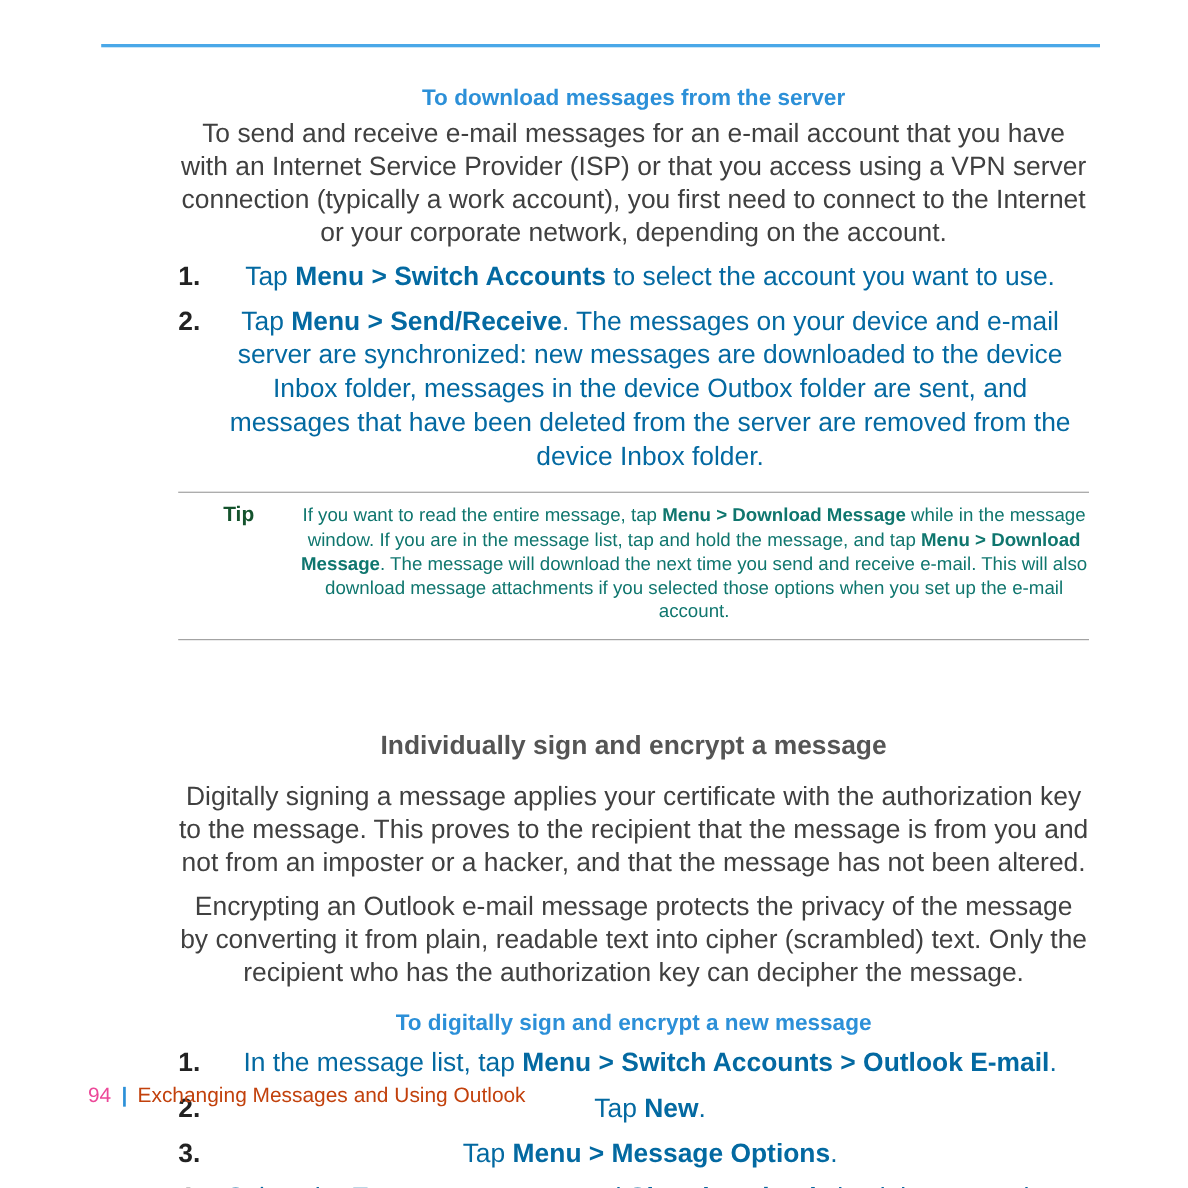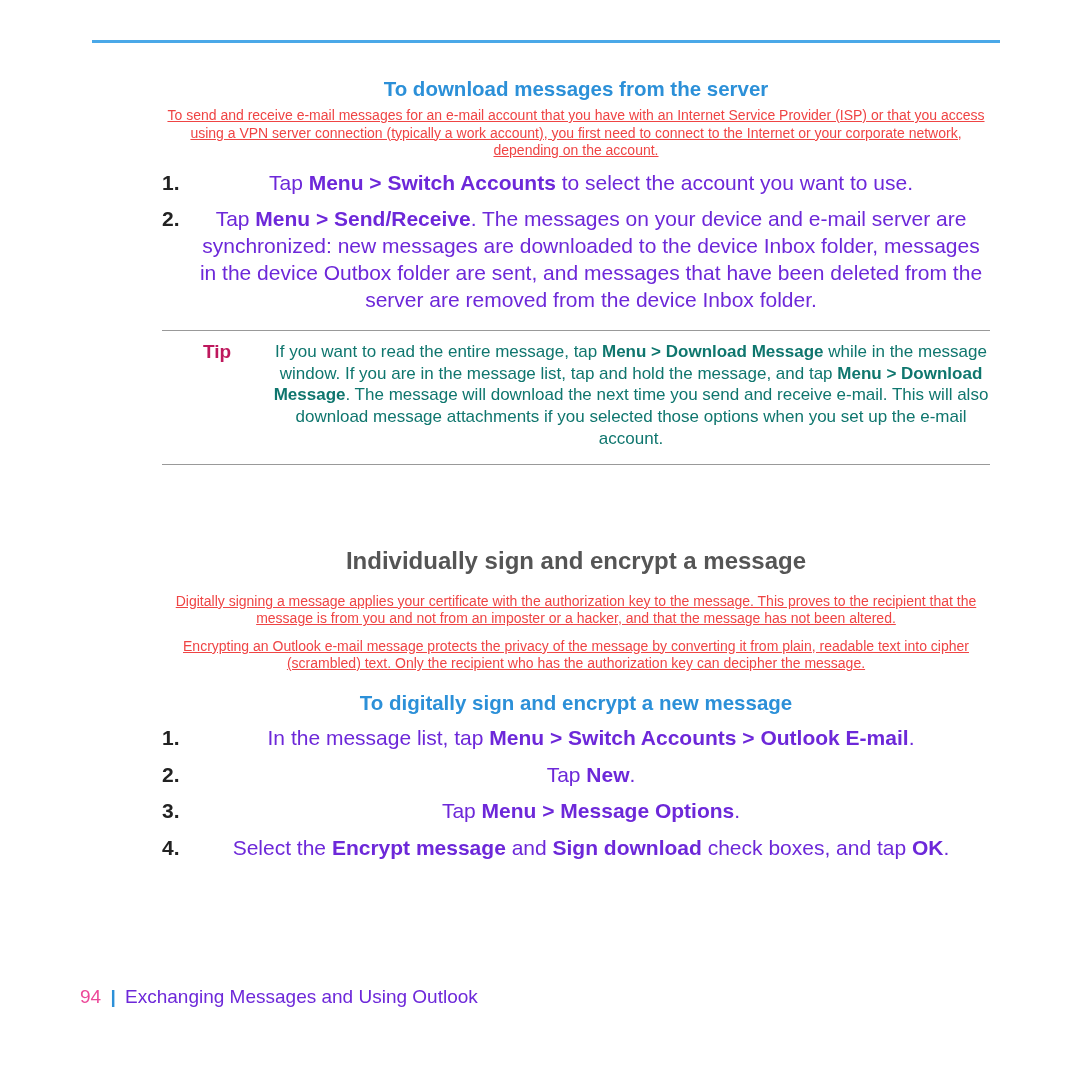--- a/index.html
+++ b/index.html
@@ -20,57 +20,56 @@
     padding-left: 70px;
     padding-right: 10px;
   }
   .sub-heading {
     color: #2c90d8;
     font-weight: bold;
     font-size: 20.5px;
     margin-bottom: 6px;
   }
   .body-text {
-    font-size: 14px;
+    font-size: 24px;
     line-height: 1.25;
-    color: #ef4444;
+    color: #404040;
     margin-bottom: 10px;
-    text-decoration: underline;
   }
   ol.steps {
     list-style: none;
     counter-reset: step;
     margin: 10px 0 16px 0;
   }
   ol.steps > li {
     counter-increment: step;
     position: relative;
     padding-left: 30px;
-    font-size: 21px;
+    font-size: 24px;
     line-height: 1.28;
-    color: #6d28d9;
+    color: #0369a1;
     margin-bottom: 10px;
   }
   ol.steps > li::before {
     content: counter(step) ".";
     position: absolute;
     left: 0;
     font-weight: bold;
     color: #222;
   } 
   .bold { font-weight: bold; }
   .tip-box {
     border-top: 1px solid #999;
     border-bottom: 1px solid #999;
     padding: 10px 0 14px 0;
     margin-top: 14px;
     display: flex;
   }
   .tip-label {
-    color: #be185d;
+    color: #14532d;
     font-weight: bold;
     font-size: 19px;
     width: 110px;
     flex-shrink: 0;
   }
   .tip-text {
     font-size: 17px;
     line-height: 1.28;
     color: #0f766e;
   }
@@ -83,21 +82,21 @@
   }
   .footer {
     position: absolute;
     bottom: 40px;
     left: 80px;
     font-size: 19px;
     color: #666;
   }
   .footer .pagenum { color: #ec4899; }
   .footer .divider { color: #2c90d8; font-weight: bold; margin: 0 4px; }
-  .footer .chapter { color: #6d28d9; }
+  .footer .chapter { color: #c2410c; }
 </style>
 </head>
 <body>
 
 <div class="page">
   <div class="topline"></div>
 
   <div class="content">
 
     <div class="sub-heading">To download messages from the server</div>

